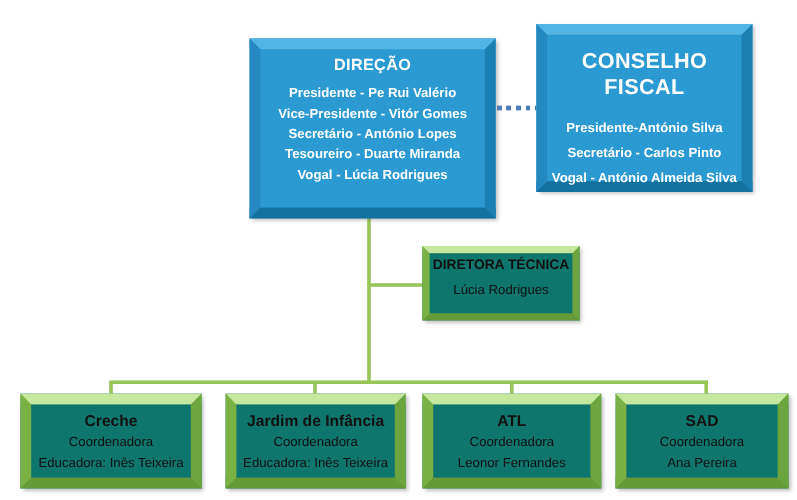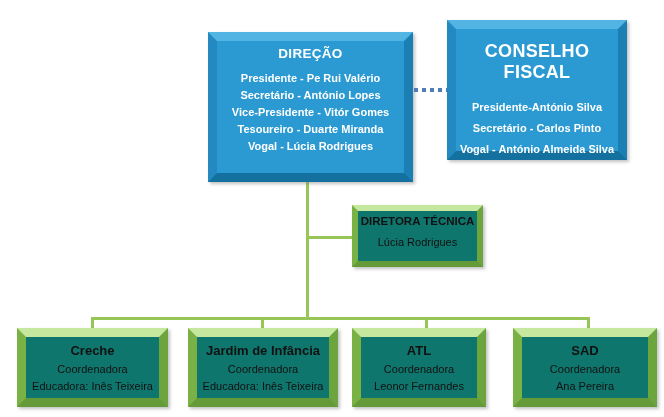--- a/index.html
+++ b/index.html
@@ -33,21 +33,21 @@
   #conselho .m{line-height:21px;}
   
   #dt{left:352px;top:205px;width:131px;height:62px;}
   #dt .b-title{font-size:11.5px;margin-top:4px;letter-spacing:0;}
   #dt .dt-name{font-size:11px;margin-top:9px;}
   
   .dept{top:328px;height:79px;display:flex;flex-direction:column;
         justify-content:space-evenly;align-items:center;padding:1px 0;}
   #dept0{left:17px;width:151px;}
   #dept1{left:188px;width:150px;}
-  #dept2{left:352px;width:134px;}
+  #dept2{left:352px;width:149px;}
   #dept3{left:513px;width:144px;}
   .d-title{font-weight:bold;font-size:13px;white-space:nowrap;}
   .d-line{font-size:11px;white-space:nowrap;}
   
   .conn{position:absolute;background:#97c556;}
   #trunk{left:306px;top:166px;width:3px;height:152px;}
   #branch-dt{left:306px;top:236px;width:47px;height:3px;}
   #bus{left:91px;top:317px;width:499px;height:3px;}
   .stub{top:319px;width:3px;height:9px;}
   #stub0{left:91px;} #stub1{left:261px;} #stub2{left:425px;} #stub3{left:587px;}
@@ -67,22 +67,22 @@
   <div class="conn stub" id="stub0"></div>
   <div class="conn stub" id="stub1"></div>
   <div class="conn stub" id="stub2"></div>
   <div class="conn stub" id="stub3"></div>
   <div id="dotted"></div>
 
   <div class="box blue" id="direcao">
     <div class="b-title">DIREÇÃO</div>
     <div class="members">
       <div class="m">Presidente - Pe Rui Valério</div>
+      <div class="m">Vice-Presidente - Vitór Gomes</div>
       <div class="m">Secretário - António Lopes</div>
-      <div class="m">Vice-Presidente - Vitór Gomes</div>
       <div class="m">Tesoureiro - Duarte Miranda</div>
       <div class="m">Vogal - Lúcia Rodrigues</div>
     </div>
   </div>
 
   <div class="box blue" id="conselho">
     <div class="b-title">CONSELHO FISCAL</div>
     <div class="members">
       <div class="m">Presidente-António Silva</div>
       <div class="m">Secretário - Carlos Pinto</div>

